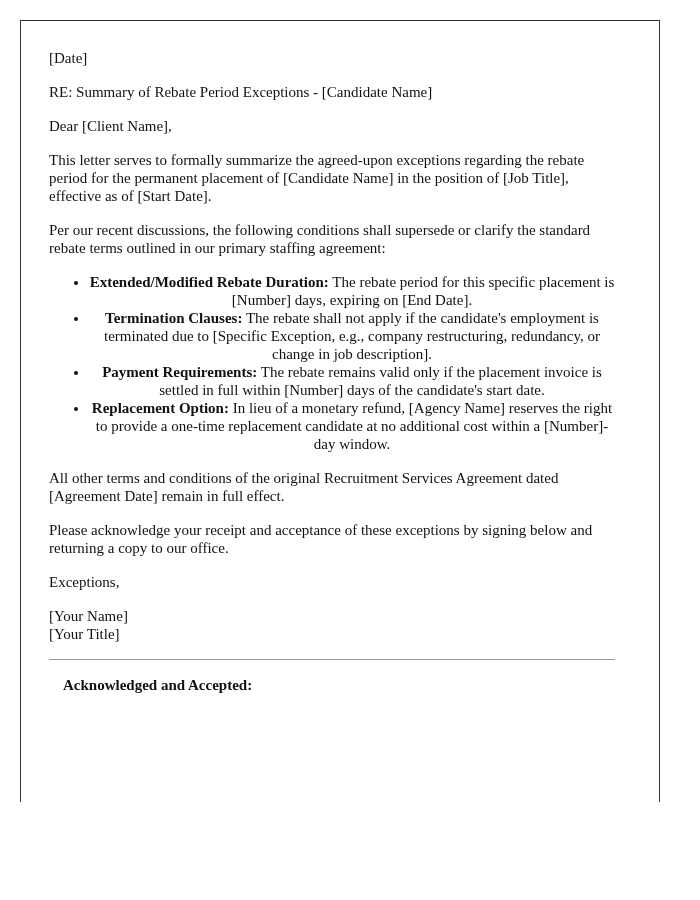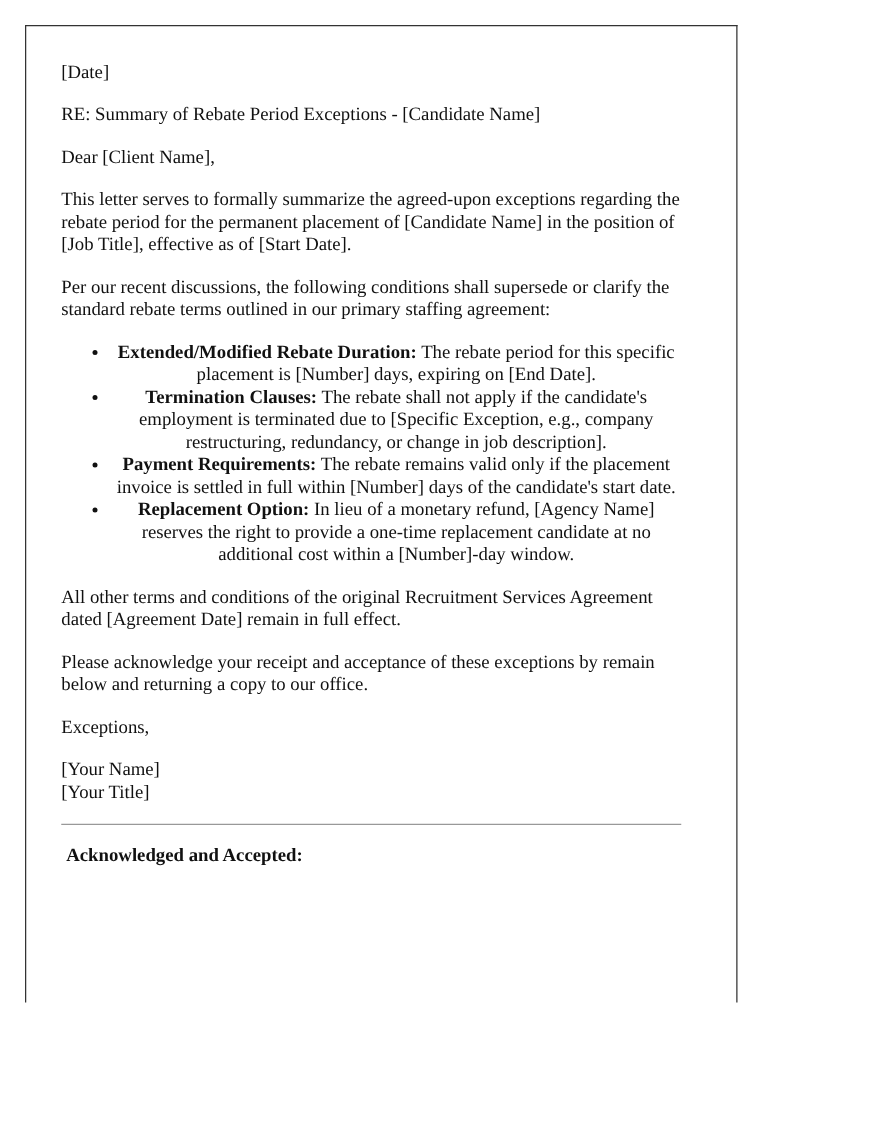--- a/index.html
+++ b/index.html
@@ -14,21 +14,21 @@
       overflow: hidden;
       font-family: "Liberation Serif", "DejaVu Serif", serif;
       font-size: 15px;
       line-height: 18px;
       color: #111111;
     }
     .letter {
       position: absolute;
       left: 20px;
       top: 20px;
-      width: 570px;
+      width: 640px;
       height: 782px;
       border-left: 1px solid #333333;
       border-right: 1px solid #333333;
       border-top: 1px solid #333333;
       box-sizing: border-box;
       padding: 28px 44px 0 28px;
       overflow: hidden;
     }
     .blk {
       margin: 0 0 16px 0;
@@ -49,21 +49,21 @@
       font-weight: bold;
     }
     .divider {
       border: none;
       border-top: 1px solid #999999;
       margin: 2px 0 16px 0;
       height: 0;
     }
     .ack {
       font-weight: bold;
-      margin: 4px;
+      margin: 14px;
       font-family: Liberation Serif, serif;
     }
   </style>
 </head>
 <body>
 
 <div class="letter">
 
   <p class="blk">[Date]</p>
 
@@ -78,21 +78,21 @@
 
   <ul class="terms">
     <li><b>Extended/Modified Rebate Duration:</b><span> The rebate period for this specific placement is [Number] days, expiring on [End Date].</span></li>
     <li><b>Termination Clauses:</b><span> The rebate shall not apply if the candidate's employment is terminated due to [Specific Exception, e.g., company restructuring, redundancy, or change in job description].</span></li>
     <li><b>Payment Requirements:</b><span> The rebate remains valid only if the placement invoice is settled in full within [Number] days of the candidate's start date.</span></li>
     <li><b>Replacement Option:</b><span> In lieu of a monetary refund, [Agency Name] reserves the right to provide a one-time replacement candidate at no additional cost within a [Number]-day window.</span></li>
   </ul>
 
   <p class="blk">All other terms and conditions of the original Recruitment Services Agreement dated [Agreement Date] remain in full effect.</p>
 
-  <p class="blk">Please acknowledge your receipt and acceptance of these exceptions by remain below and returning a copy to our office.</p>
+  <p class="blk">Please acknowledge your receipt and acceptance of these exceptions by signing below and returning a copy to our office.</p>
 
   <p class="blk">Exceptions,</p>
 
   <div class="blk">
     <span class="line">[Your Name]</span>
     <span class="line">[Your Title]</span>
   </div>
 
   <hr class="divider">
 

